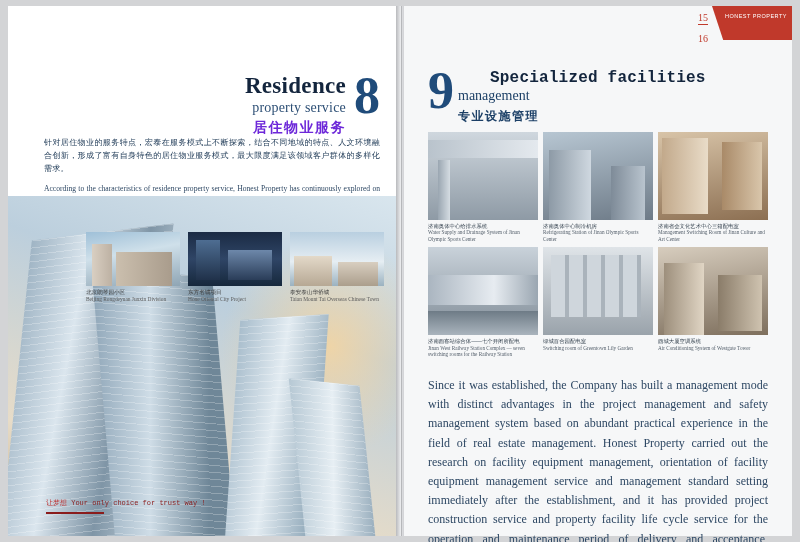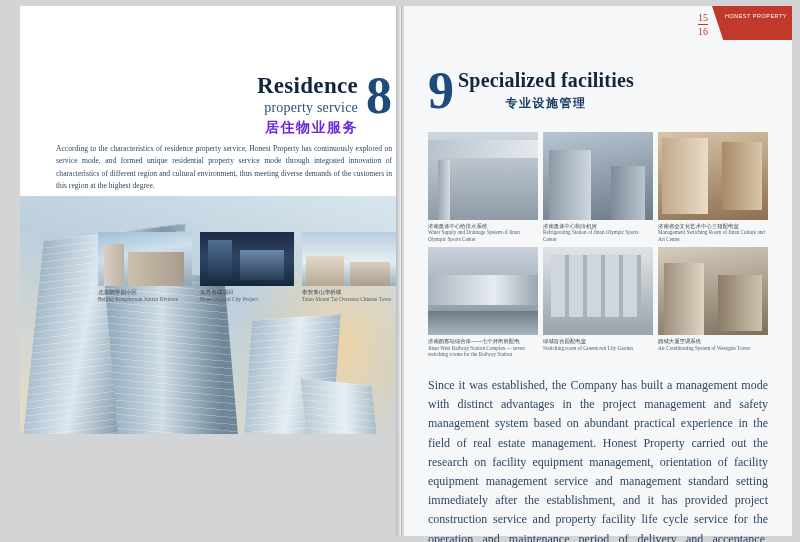--- a/index.html
+++ b/index.html
@@ -5,21 +5,21 @@
   * { box-sizing: border-box; margin:0; padding:0; }
   body {
     width:800px; height:542px; overflow:hidden;
     font-family:"Liberation Sans", sans-serif;
     background:#cfd0d2;
   }
   .spread { position:relative; width:800px; height:542px; background:#d3d4d6; }
 
   
   .page-left {
-    position:absolute; left:20px; top:6px; width:392px; height:428px;
+    position:absolute; left:8px; top:6px; width:392px; height:530px;
     background:#ffffff; overflow:hidden;
   }
   .page-right {
     position:absolute; left:404px; top:6px; width:388px; height:530px;
     background:#f6f7f8; overflow:hidden;
   }
   .gutter {
     position:absolute; left:396px; top:6px; width:10px; height:530px;
     background:linear-gradient(to right,#b9babd,#e9eaec 45%,#9fa1a4 52%,#dcdde0 60%,#c6c7ca);
   }
@@ -118,25 +118,25 @@
   .hero-tag .cn { color:#b33; font-size:7px; }
   .hero-rule { position:absolute; left:38px; bottom:28px; width:58px; height:2px; background:#8a1c1c; }
 
   
   .sp-head { position:absolute; left:428px; top:70px; display:flex; align-items:flex-start; }
   .sp-num {
     font-family:"Liberation Serif", serif; font-size:52px; font-weight:bold;
     color:#1f4b7a; line-height:0.82; margin-right:4px;
   }
   .sp-title {
-    font-family:Liberation Serif, serif; font-size:20px; font-weight:bold;
-    color:#13253d; line-height:1.05; letter-spacing:0.2px;
+    font-family:Liberation Mono, monospace; font-size:16px; font-weight:bold;
+    color:#13253d; line-height:1.05; letter-spacing:0.2px;margin-left:32px;
   }
   .sp-title2 { font-family:"Liberation Serif", serif; font-size:14px; color:#1b3f66; margin-top:1px; }
-  .sp-cn { font-size:12px; color:#1b3f66; font-weight:bold; letter-spacing:1.5px; margin-top:4px;text-align:center; }
+  .sp-cn { font-size:12px; color:#1b3f66; font-weight:bold; letter-spacing:1.5px; margin-top:4px; }
 
   
   .fac-grid {
     position:absolute; left:428px; top:132px; width:340px;
     display:grid; grid-template-columns:repeat(3,110px); gap:5px 5px;
   }
   .fac { width:110px; }
   .fac .ph { width:110px; height:88px; position:relative; overflow:hidden; }
   .fac .cn { font-size:5.4px; color:#33404d; margin-top:2.5px; line-height:1.25; }
   .fac .en { font-size:5.2px; color:#55606c; font-family:"Liberation Serif", serif; line-height:1.25; }
@@ -172,21 +172,21 @@
     background:#c0392b;
     clip-path:polygon(0 0,100% 0,100% 100%,14% 100%);
   }
   .pn-tab .txt { position:absolute; right:5px; top:7px; color:#fff; font-size:5.5px;
                  letter-spacing:.5px; text-align:right; line-height:1.4; }
   .pn-num {
     position:absolute; right:92px; top:12px; text-align:right;
     font-family:"Liberation Serif", serif; color:#c0392b; font-size:10px; line-height:1.15;
   }
   .pn-num .r { display:block; }
-  .pn-num .r2 { border-top:1px solid #c0392b; padding-top:1px; }
+  .pn-num .r2 { border-top:1px solid #c0392b; padding-top:8px; }
 
   
   .logo-box { position:absolute; right:22px; bottom:18px; display:flex; align-items:center; gap:5px; }
   .logo-circ {
     width:26px; height:26px; border-radius:50%;
     background:radial-gradient(circle at 35% 30%,#e45b4a,#b02318);
     position:relative;
   }
   .logo-circ:after{
     content:""; position:absolute; left:6px; top:6px; width:14px; height:14px;
@@ -207,20 +207,21 @@
         <div class="res-title-wrap">
           <div class="res-title">Residence</div>
           <div class="res-sub">property service</div>
           <div class="res-cn">居住物业服务</div>
         </div>
         <div class="big-num">8</div>
       </div>
     </div>
 
     <div class="lp-text">
+      <div class="lp-cn">针对居住物业的服务特点，宏泰在服务模式上不断探索，结合不同地域的特点、人文环境融合创新，形成了富有自身特色的居住物业服务模式，最大限度满足该领域客户群体的多样化需求。</div>
       <div class="lp-en">According to the characteristics of residence property service, Honest Property has continuously explored on service mode, and formed unique residential property service mode through integrated innovation of characteristics of different region and cultural environment, thus meeting diverse demands of the customers in this region at the highest degree.</div>
     </div>
 
     <div class="proj-bar">
       <span class="cn">部分居住物业服务项目</span>
       <span class="en">Some Residence Property Management Projects</span>
     </div>
 
     <div class="hero">
       <div class="sky"></div>
@@ -265,20 +266,21 @@
   </div>
 
   <div class="gutter"></div>
 
   <div class="page-right"></div>
 
   <div class="sp-head">
     <div class="sp-num">9</div>
     <div>
       <div class="sp-title">Specialized facilities</div>
+      <div class="sp-title2">management</div>
       <div class="sp-cn">专业设施管理</div>
     </div>
   </div>
 
   <div class="fac-grid">
     <div class="fac">
       <div class="ph p1"></div>
       <div class="cn">济南奥体中心给排水系统</div>
       <div class="en">Water Supply and Drainage System of Jinan Olympic Sports Center</div>
     </div>

